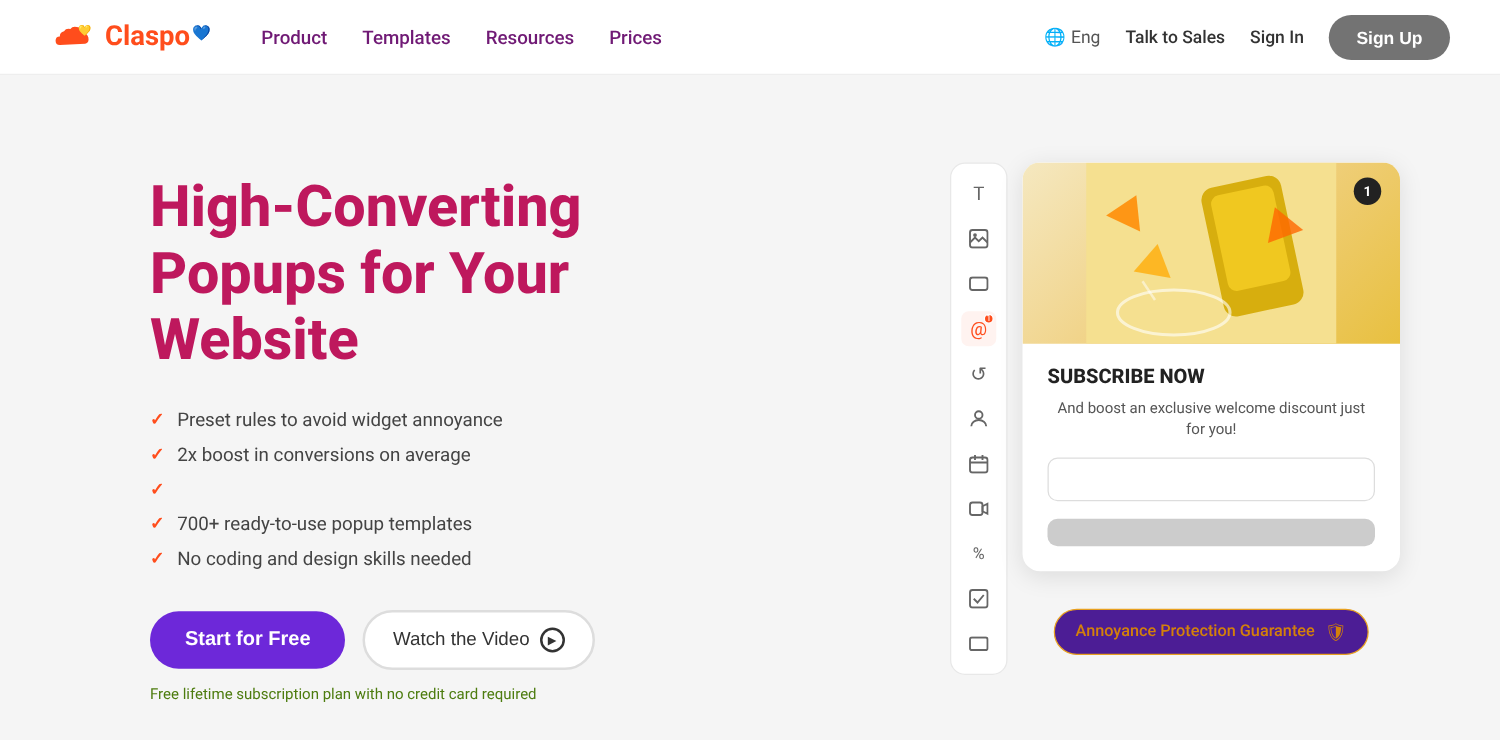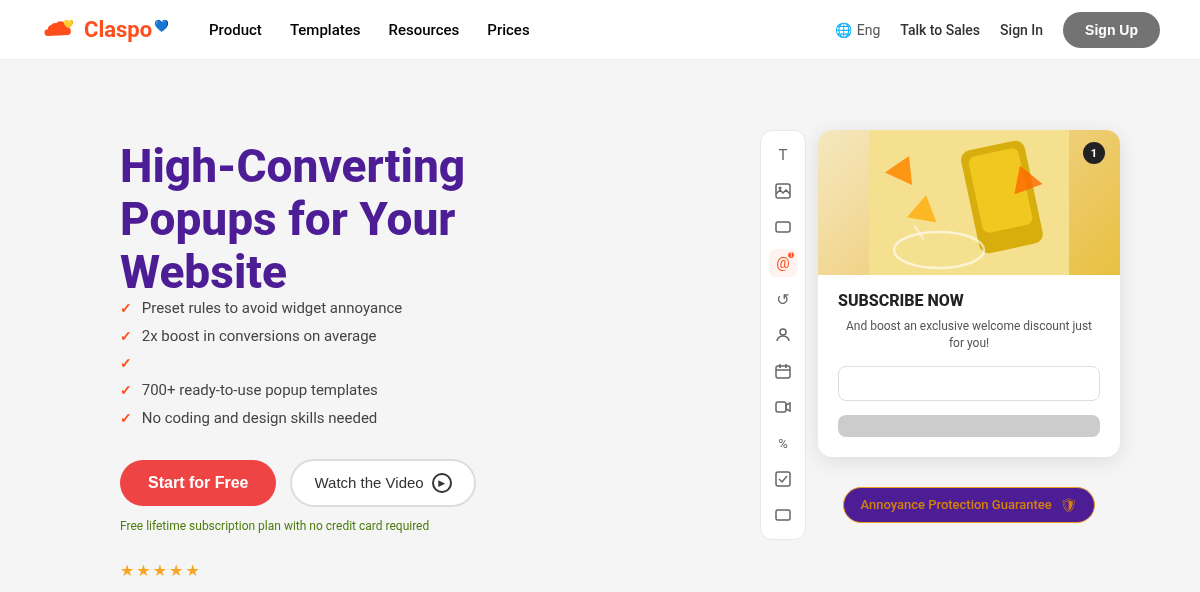--- a/index.html
+++ b/index.html
@@ -13,46 +13,46 @@
       justify-content: space-between;
       padding: 0 40px;
       height: 60px;
       border-bottom: 1px solid #eee;
     }
     .navbar-left { display: flex; align-items: center; gap: 40px; }
     .logo { display: flex; align-items: center; gap: 8px; font-size: 22px; font-weight: 700; color: #ff4d1c; }
     .logo-icon { width: 36px; height: 22px; position: relative; }
     .logo-cloud { fill: #ff4d1c; }
     .nav-links { display: flex; align-items: center; gap: 28px; }
-    .nav-link { text-decoration: none; color: #000000; font-size: 15px; font-weight: 500; }
+    .nav-link { text-decoration: none; color: #701a75; font-size: 15px; font-weight: 500; }
     .navbar-right { display: flex; align-items: center; gap: 20px; }
     .lang-btn { display: flex; align-items: center; gap: 4px; font-size: 14px; color: #555; cursor: pointer; }
     .talk-sales { font-size: 14px; color: #333; text-decoration: none; font-weight: 500; }
     .sign-in { font-size: 14px; color: #333; text-decoration: none; font-weight: 500; }
     .sign-up-btn { background: #737373; color: #fff; border: none; border-radius: 24px; padding: 10px 22px; font-size: 14px; font-weight: 600; cursor: pointer; }
 
     
     .main-content {
       display: flex;
       align-items: flex-start;
       justify-content: space-between;
       padding: 60px 80px 40px 120px;
       max-width: 1200px;
       margin: 0 auto;
       gap: 40px;
     }
 
     
     .hero-left { flex: 1; max-width: 500px; padding-top: 20px; }
-    .hero-title { font-size: 46px; font-weight: 800; line-height: 1.15; color: #4c1d95; }
+    .hero-title { font-size: 46px; font-weight: 800; line-height: 1.15; color: #be185d; margin-bottom: 28px; }
     .features-list { list-style: none; margin-bottom: 32px; }
     .features-list li { display: flex; align-items: center; gap: 10px; font-size: 15px; color: #444; margin-bottom: 10px; }
     .check-icon { color: #ff4d1c; font-size: 14px; font-weight: 700; }
     .cta-buttons { display: flex; align-items: center; gap: 14px; margin-bottom: 12px; }
-    .start-free-btn { background: #ef4444; color: #fff; border: none; border-radius: 30px; padding: 14px 28px; font-size: 16px; font-weight: 600; cursor: pointer; }
+    .start-free-btn { background: #6d28d9; color: #fff; border: none; border-radius: 30px; padding: 14px 28px; font-size: 16px; font-weight: 600; cursor: pointer; }
     .watch-video-btn { background: #fff; color: #333; border: 2px solid #ddd; border-radius: 30px; padding: 12px 22px; font-size: 15px; font-weight: 500; cursor: pointer; display: flex; align-items: center; gap: 8px; }
     .play-circle { width: 20px; height: 20px; border-radius: 50%; border: 2px solid #333; display: flex; align-items: center; justify-content: center; font-size: 9px; }
     .free-note { font-size: 12px; color: #4d7c0f; margin-bottom: 28px; }
 
     
     .badges { display: flex; align-items: center; gap: 20px; }
     .g2-badge { display: flex; align-items: center; gap: 8px; }
     .stars { color: #f5a623; font-size: 16px; letter-spacing: 2px; }
     .g2-logos { display: flex; align-items: center; gap: 6px; }
 

